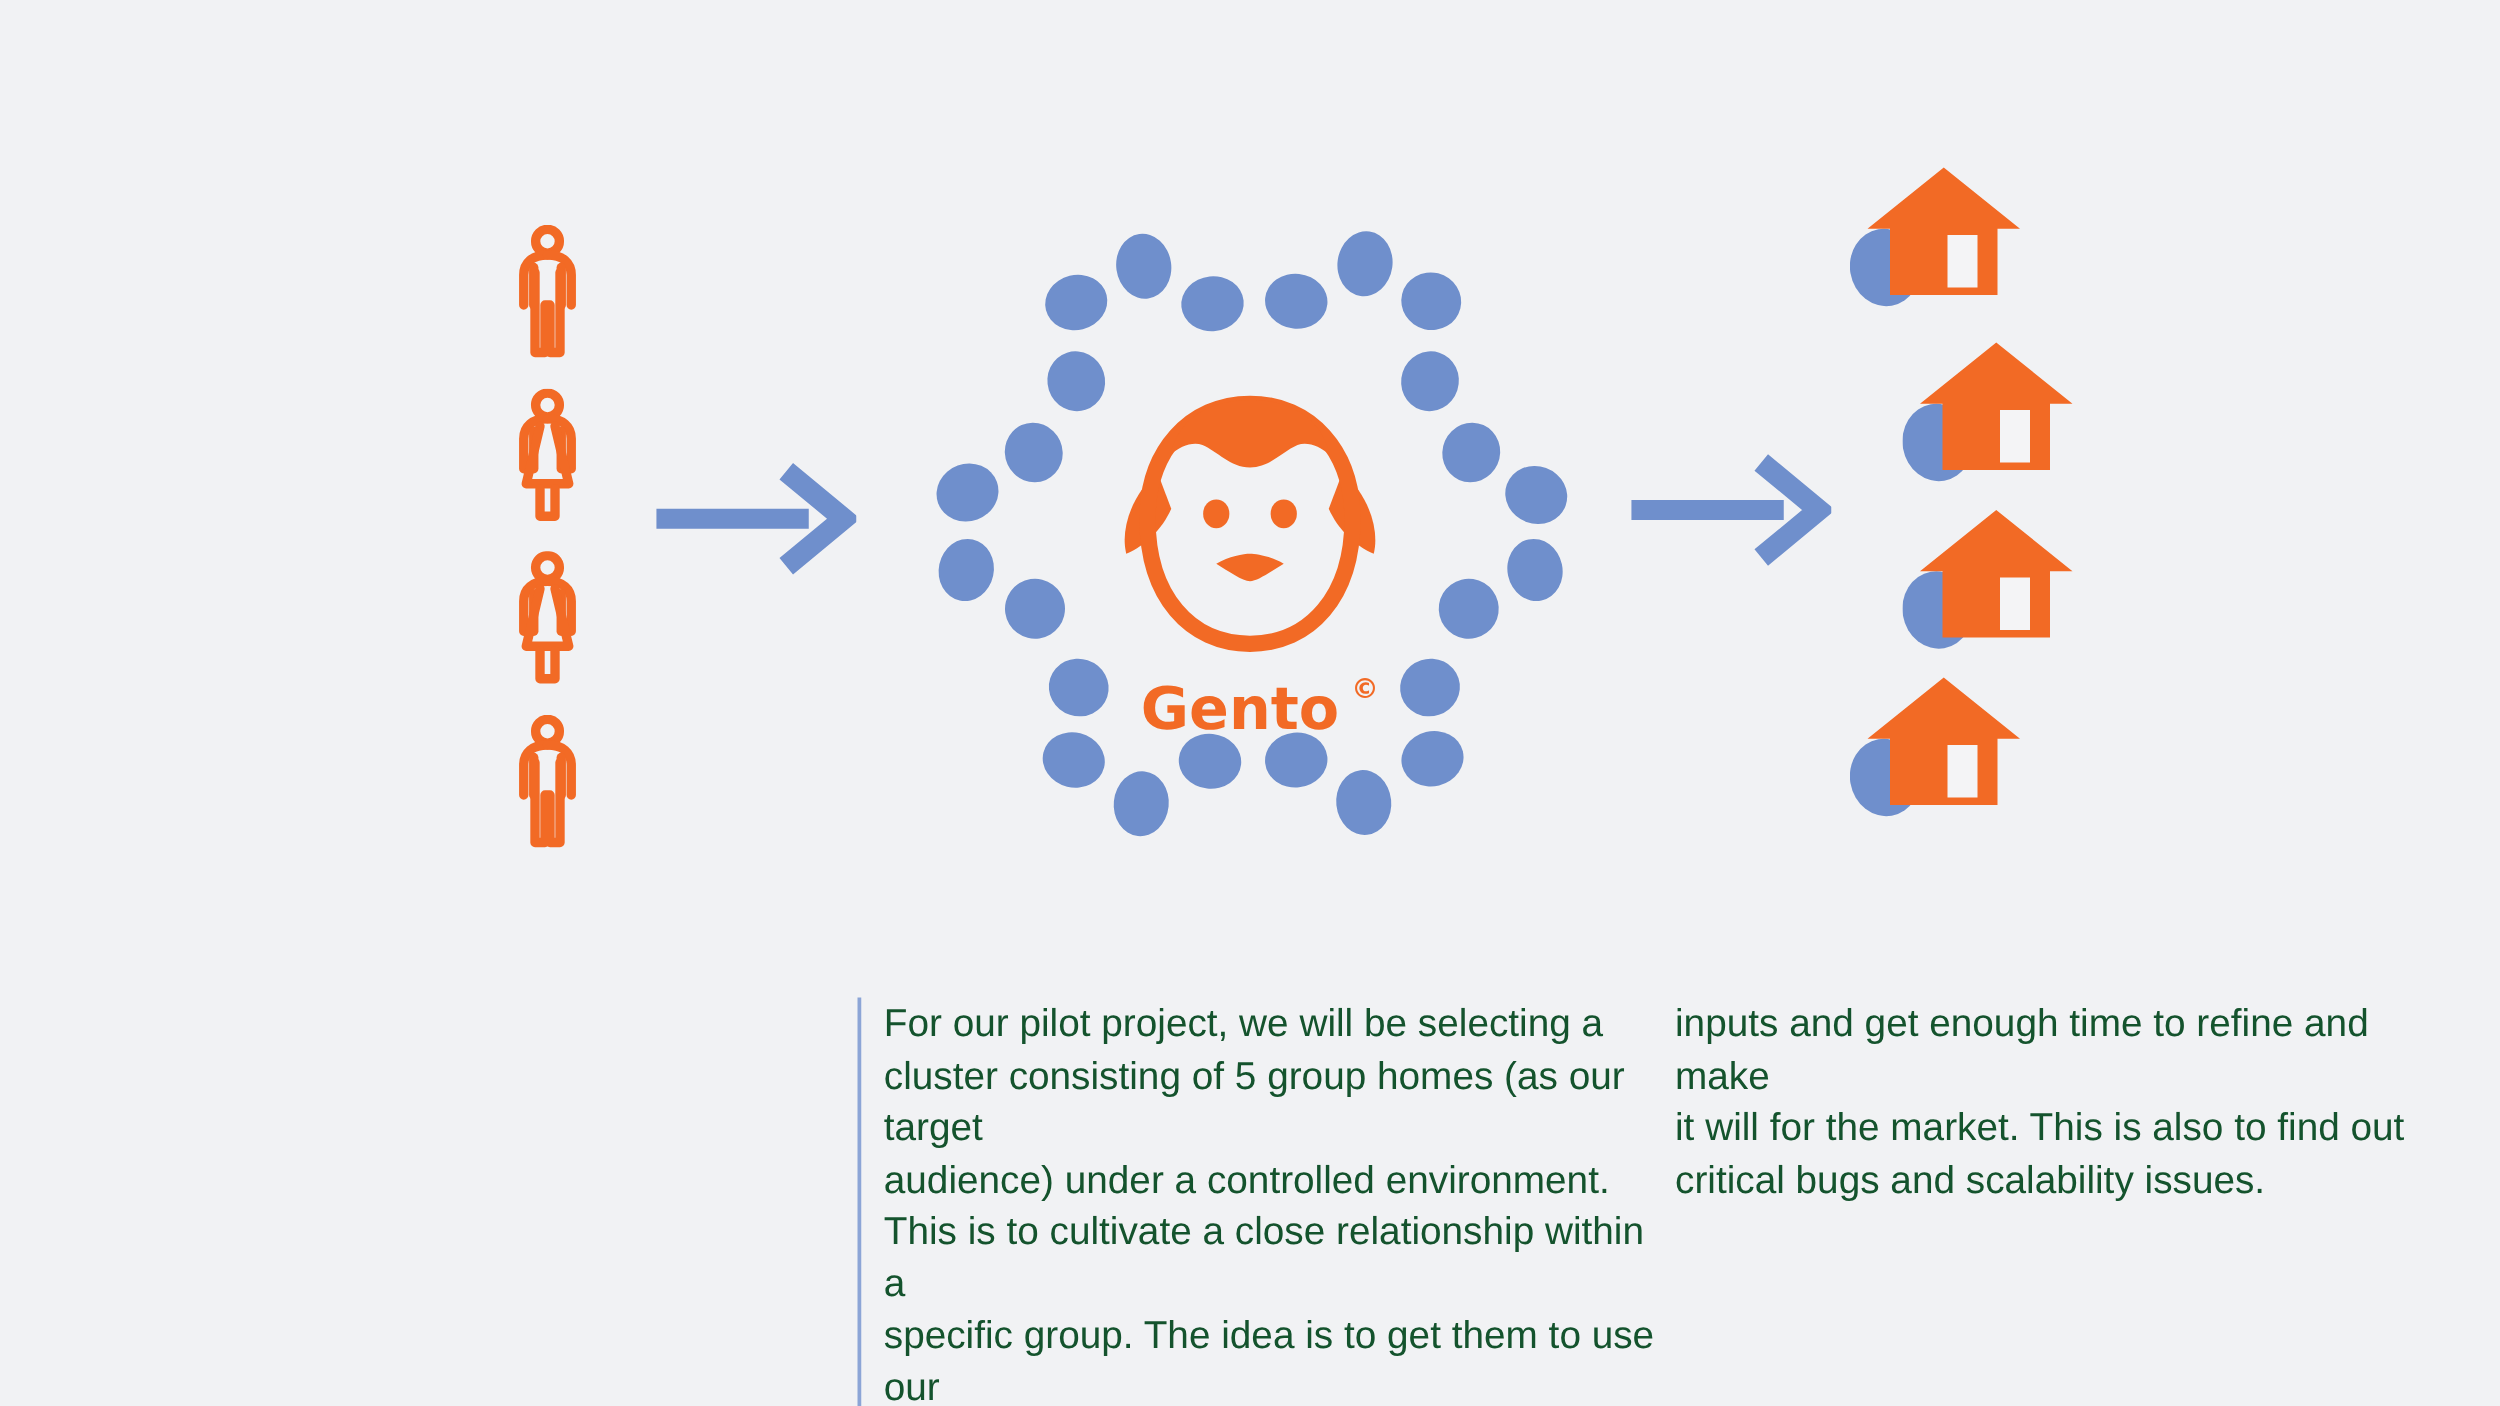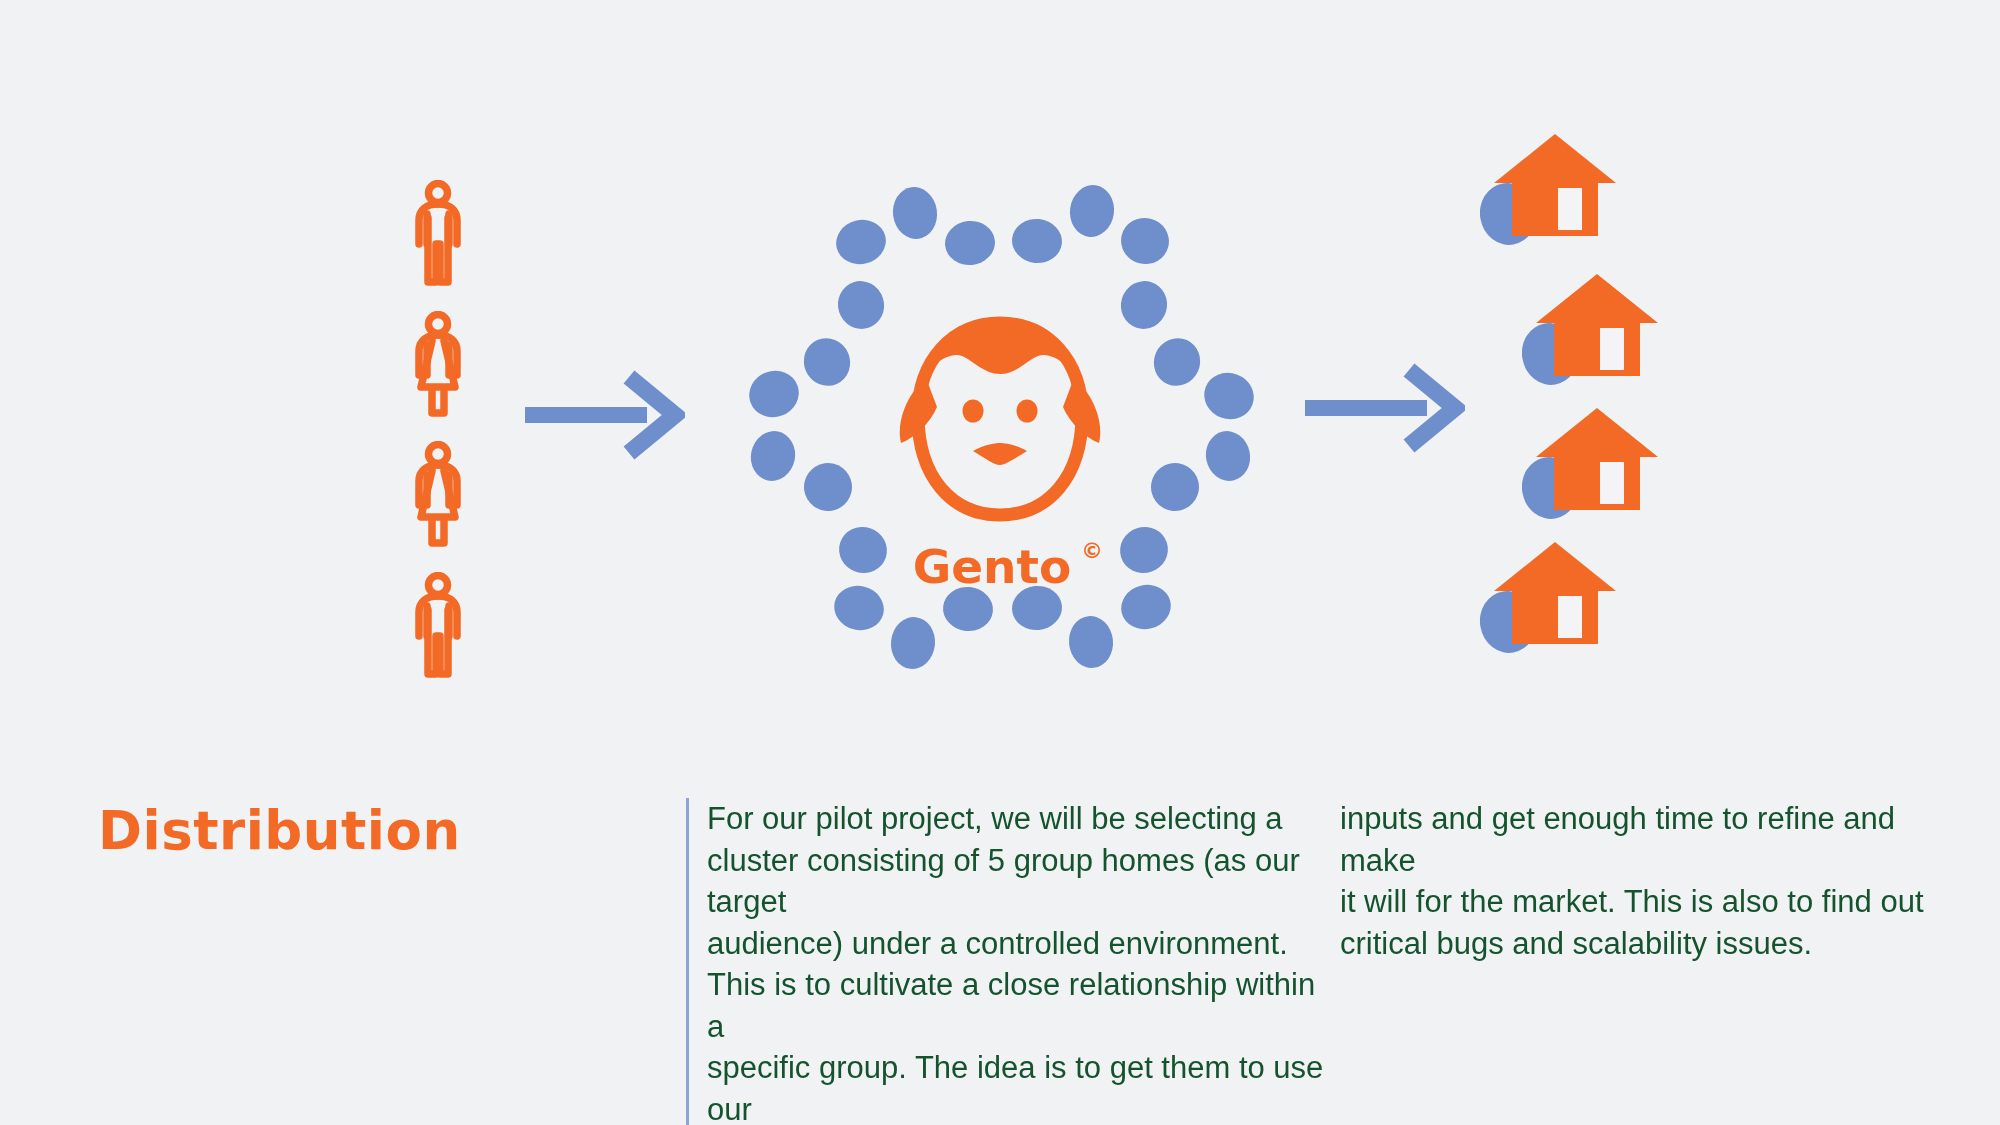--- a/index.html
+++ b/index.html
@@ -281,21 +281,20 @@
         <svg width="150" height="130" viewBox="0 0 150 130">
           <ellipse cx="28" cy="86" rx="28" ry="31" fill="#6f8fcc" transform="rotate(-10 28 86)"></ellipse>
           <path d="M14 55 L75 6 L136 55 L118 55 L118 108 L32 108 L32 55 Z" fill="#f26a25"></path>
           <rect x="78" y="60" width="24" height="42" fill="#f4f4f6"></rect>
         </svg>
       </div>
     </div>
   </div>
 
   <div class="bottom">
-    <div class="section-title">Distribution</div>
     <div class="body-col body-col-1">For our pilot project, we will be selecting a
 cluster consisting of 5 group homes (as our target
 audience) under a controlled environment.
 This is to cultivate a close relationship within a
 specific group. The idea is to get them to use our
 product and then becoming our ambassador.
 Through this specific group, we can get early</div>
     <div class="body-col body-col-2">inputs and get enough time to refine and make
 it will for the market. This is also to find out
 critical bugs and scalability issues.</div>

